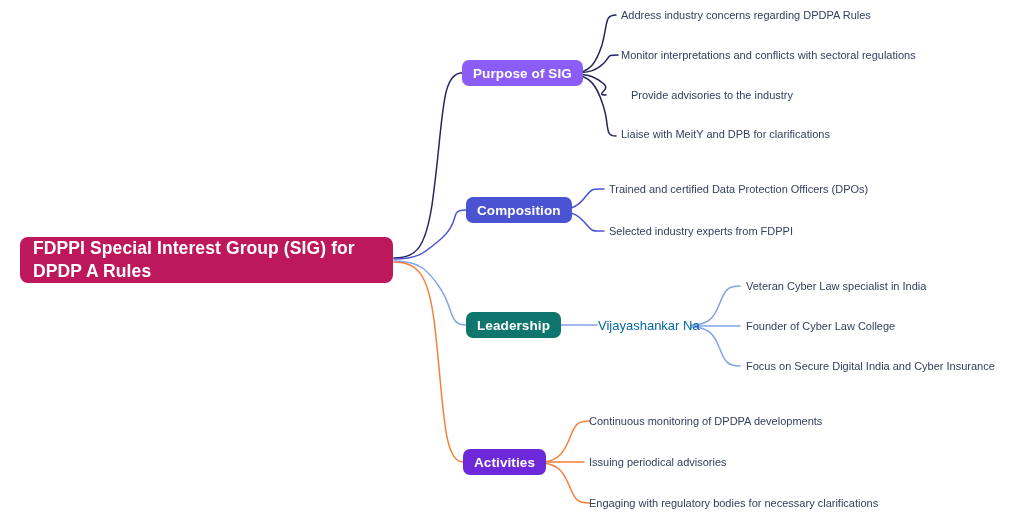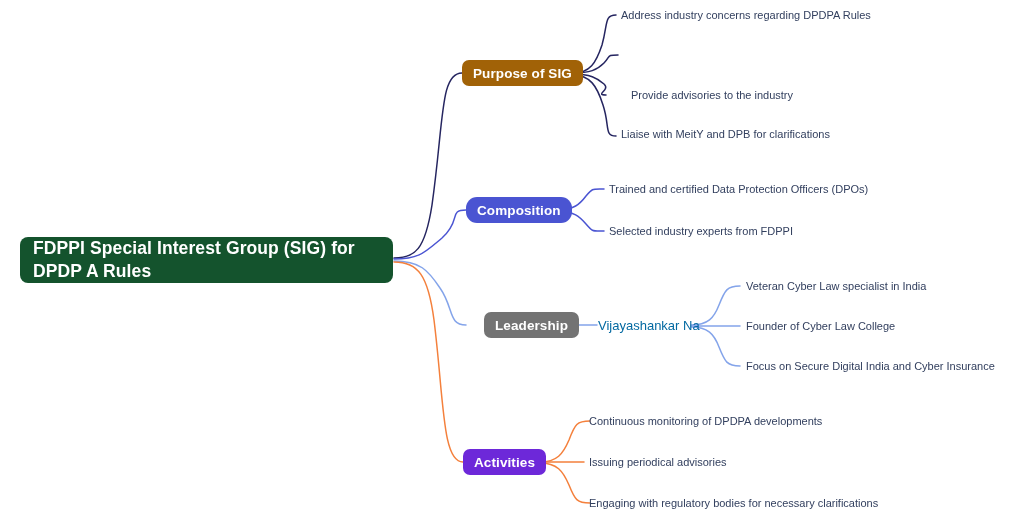--- a/index.html
+++ b/index.html
@@ -38,53 +38,52 @@
     border-radius: 7px;
     color: #ffffff;
     font-weight: bold;
     letter-spacing: 0.1px;
   }
   .node-root {
     left: 20px;
     top: 237px;
     width: 373px;
     height: 46px;
-    background: #14532d;
+    background: #be185d;
     border-radius: 8px;
     padding: 0 13px;
     font-size: 17.5px;
     line-height: 23px;
     align-items: center;
   }
   .node-root .label {
     display: block;
     width: 100%;
   }
   .node-branch {
     height: 26px;
     padding: 0 11px;
     font-size: 13.5px;
     justify-content: center;
     white-space: nowrap;
   }
   .node-purpose {
     left: 462px;
     top: 60px;
-    background: #a16207;
+    background: #8b5cf6;
   }
   .node-composition {
     left: 466px;
     top: 197px;
     background: #4a54d2;
-    border-radius: 11px;
   }
   .node-leadership {
-    left: 484px;
+    left: 466px;
     top: 312px;
-    background: #737373;
+    background: #0f766e;
   }
   .node-activities {
     left: 463px;
     top: 449px;
     background: #6d28d9;
   }
   .leaf {
     position: absolute;
     color: #33405f;
     font-size: 11px;
@@ -151,20 +150,21 @@
 
   <div class="node node-branch node-leadership">
     <span>Leadership</span>
   </div>
 
   <div class="node node-branch node-activities">
     <span>Activities</span>
   </div>
 
   <div class="leaf" style="left:621px; top:8px;">Address industry concerns regarding DPDPA Rules</div>
+  <div class="leaf" style="left:621px; top:48px;">Monitor interpretations and conflicts with sectoral regulations</div>
   <div class="leaf" style="left:611px; top:88px;margin-left:20px;">Provide advisories to the industry</div>
   <div class="leaf" style="left:621px; top:127px;">Liaise with MeitY and DPB for clarifications</div>
 
   <div class="leaf" style="left:609px; top:182px;">Trained and certified Data Protection Officers (DPOs)</div>
   <div class="leaf" style="left:609px; top:224px;">Selected industry experts from FDPPI</div>
 
   <div class="leaf-mid" style="left:598px; top:318px;">Vijayashankar Na</div>
   <div class="leaf" style="left:746px; top:279px;">Veteran Cyber Law specialist in India</div>
   <div class="leaf" style="left:746px; top:319px;">Founder of Cyber Law College</div>
   <div class="leaf" style="left:746px; top:359px;">Focus on Secure Digital India and Cyber Insurance</div>

